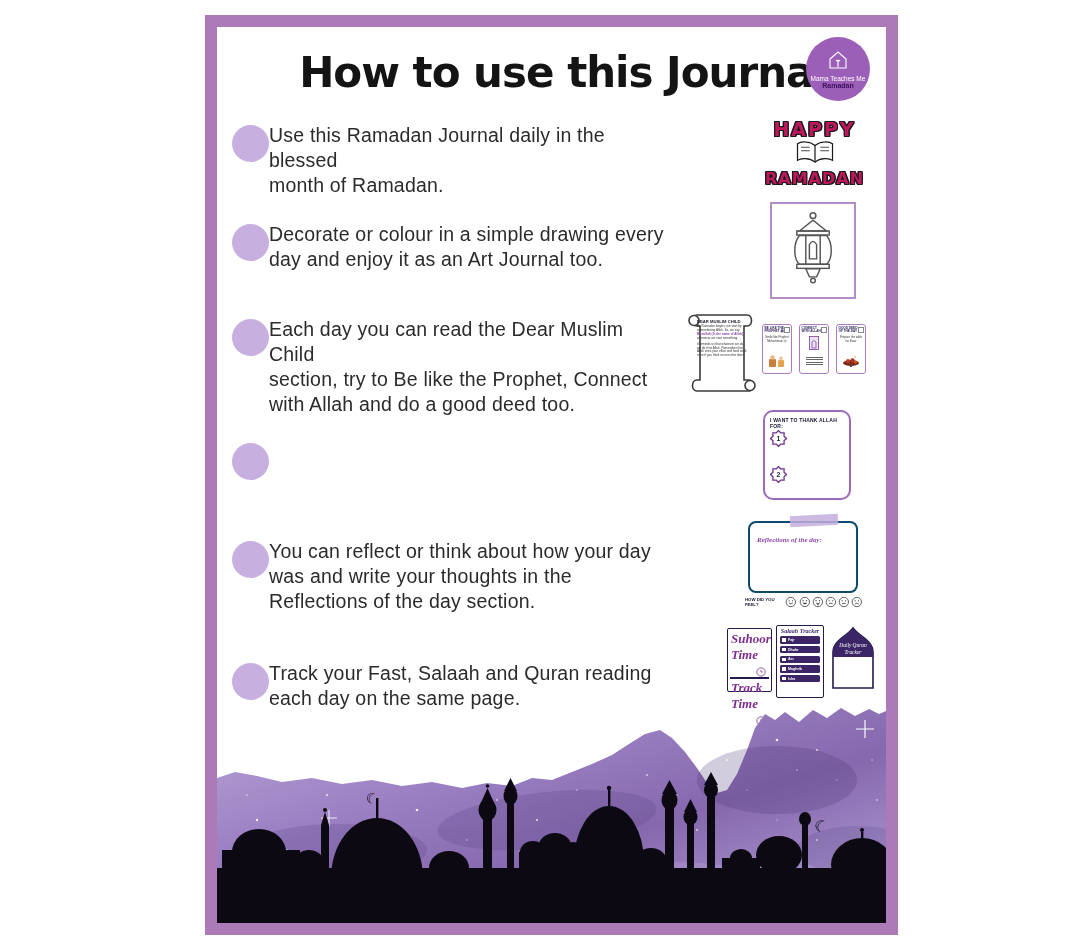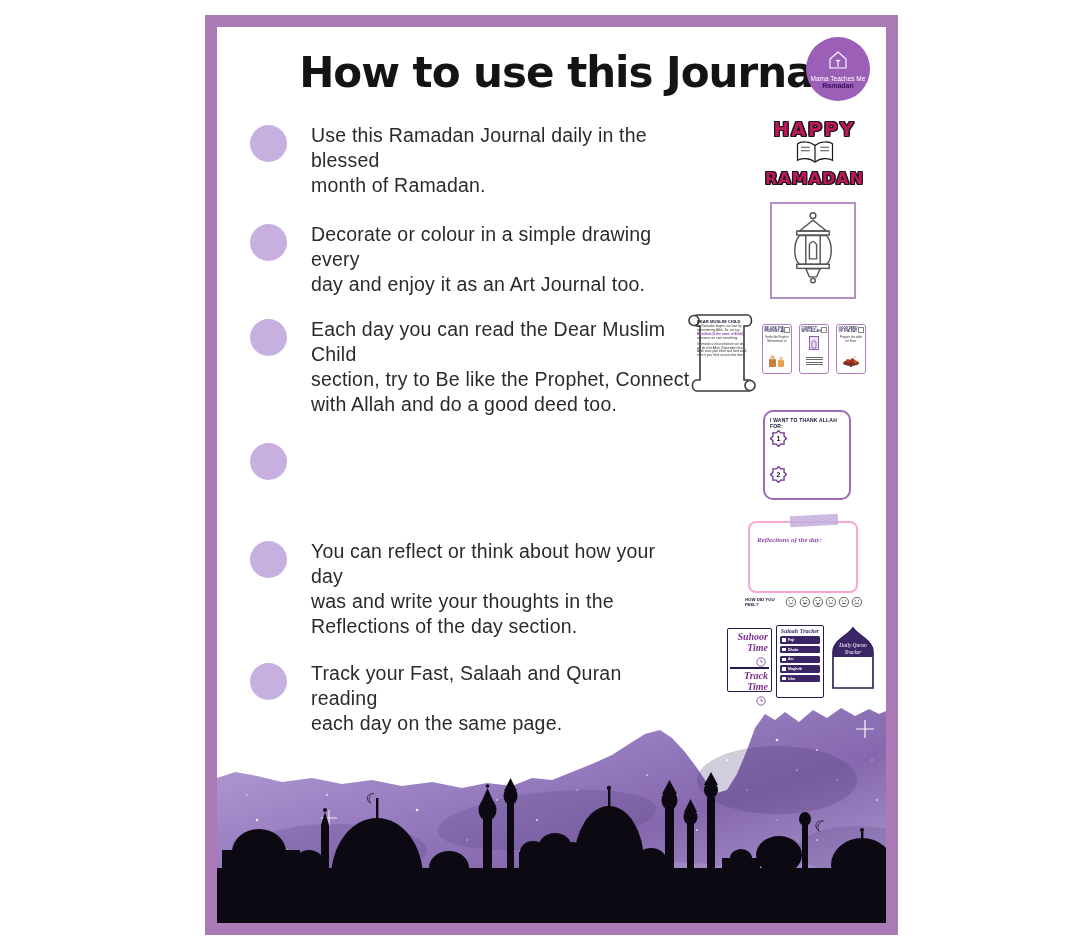--- a/index.html
+++ b/index.html
@@ -8,21 +8,21 @@
   .abs{position:absolute;}
   .frame{left:205px;top:15px;width:693px;height:920px;box-sizing:border-box;
          border:12px solid #ad7ab8;background:#fff;}
   .title{left:217px;top:48px;width:660px;text-align:center;
          font-family:"DejaVu Sans",sans-serif;font-weight:800;font-size:42px;
          letter-spacing:-1px;color:#141414;padding-left:16px;}
   .logo{left:806px;top:37px;width:64px;height:64px;border-radius:50%;background:#9c5fb8;
         display:flex;flex-direction:column;align-items:center;justify-content:center;}
   .logo .l1{font-size:6.5px;color:#fff;margin-top:1px;}
   .logo .l2{font-size:7px;color:#3d0f5e;font-weight:bold;}
-  .bullet-item{left:250px;width:440px;display:flex;gap:24px;align-items:flex-start;}
+  .bullet-item{left:232px;width:440px;display:flex;gap:0;align-items:flex-start;}
   .dot{width:37px;height:37px;border-radius:50%;background:#c7b0e0;flex:0 0 37px;margin-top:2px;}
   .btext{font-size:19.5px;line-height:25px;color:#2b2b2b;letter-spacing:.2px;white-space:pre-line;}
   .happy{left:752px;top:118px;width:125px;text-align:center;}
   .outline{color:#be185d;font-weight:800;font-family:"DejaVu Sans",sans-serif;
     text-shadow:-1.2px -1.2px 0 #1a1a1a,1.2px -1.2px 0 #1a1a1a,-1.2px 1.2px 0 #1a1a1a,1.2px 1.2px 0 #1a1a1a,0 1.2px 0 #1a1a1a,0 -1.2px 0 #1a1a1a,1.2px 0 0 #1a1a1a,-1.2px 0 0 #1a1a1a;}
   .happy .w1{font-size:19px;letter-spacing:2px;}
   .happy .w2{font-size:16px;letter-spacing:1px;}
   .lanternbox{left:770px;top:202px;width:86px;height:97px;box-sizing:border-box;
       border:2px solid #b48cc8;display:flex;align-items:center;justify-content:center;background:#fff;}
   .scroll{left:683px;top:308px;width:78px;height:90px;}
@@ -35,30 +35,30 @@
   .card .chd{display:flex;width:100%;justify-content:space-between;align-items:flex-start;}
   .card .ct{font-size:3.1px;line-height:3.4px;font-weight:bold;color:#2a1a52;width:20px;}
   .cbx{width:3.5px;height:3.5px;border:.6px solid #888;}
   .card .cb{font-size:2.9px;line-height:3.4px;color:#333;text-align:center;margin-top:2.5px;}
   .llines{margin-top:2px;}
   .llines i{display:block;width:17px;height:.8px;background:#666;margin:1.4px 0;}
   .thankbox{left:763px;top:410px;width:88px;height:90px;box-sizing:border-box;
         border:2.5px solid #9c6ab8;border-radius:10px;background:#fff;padding:5px;}
   .thankbox .tt{font-size:5px;font-weight:bold;color:#14142e;letter-spacing:.2px;}
   .reflect{left:748px;top:521px;width:110px;height:72px;box-sizing:border-box;
-        border:2px solid #f9a8d4;border-radius:8px;background:#fff;padding:5px 7px;}
+        border:2px solid #0c4a6e;border-radius:8px;background:#fff;padding:5px 7px;}
   .reflect .rt{font-size:7px;font-style:italic;font-weight:bold;color:#8e44ad;
         font-family:"Liberation Serif",serif;}
   .tape{left:790px;top:515px;width:48px;height:11px;background:#c3aedd;opacity:.85;transform:rotate(-3deg);}
   .feelrow{left:745px;top:596px;width:118px;display:flex;align-items:center;gap:1.5px;}
   .feelrow .fl{font-size:4.3px;font-weight:bold;color:#14142e;width:40px;line-height:5px;}
   .tcard{box-sizing:border-box;border:1.6px solid #241a4e;background:#fff;border-radius:2px;}
   .suhoor{left:727px;top:628px;width:45px;height:64px;padding:2px 3px;}
   .script{font-family:"Liberation Serif",serif;font-style:italic;font-weight:bold;}
-  .suhoor .stt{font-size:10px;color:#7d2f8e;text-align:right;display:block;}
+  .suhoor .stt{font-size:13px;color:#7d2f8e;text-align:left;display:block;}
   .suhoor .divd{border-top:2px solid #241a4e;margin:1px -1px;}
   .clockwrap{text-align:right;height:13px;padding-right:2px;}
   .salaah{left:776px;top:625px;width:48px;height:73px;padding:2px 3px;}
   .salaah .stt{font-size:6px;color:#3b2566;text-align:center;display:block;margin-bottom:1px;}
   .sbar{display:flex;align-items:center;height:7.5px;background:#3b2566;border-radius:1.5px;
         margin:2.2px 0;padding:0 2px;}
   .sbar .wbx{width:3.5px;height:3.5px;background:#fff;margin-right:2.5px;flex:0 0 3.5px;}
   .sbar .sl{font-size:3.6px;color:#fff;font-weight:bold;}
   .quran{left:831px;top:626px;width:44px;height:64px;}
   .artwork{left:217px;top:700px;width:669px;height:223px;}

